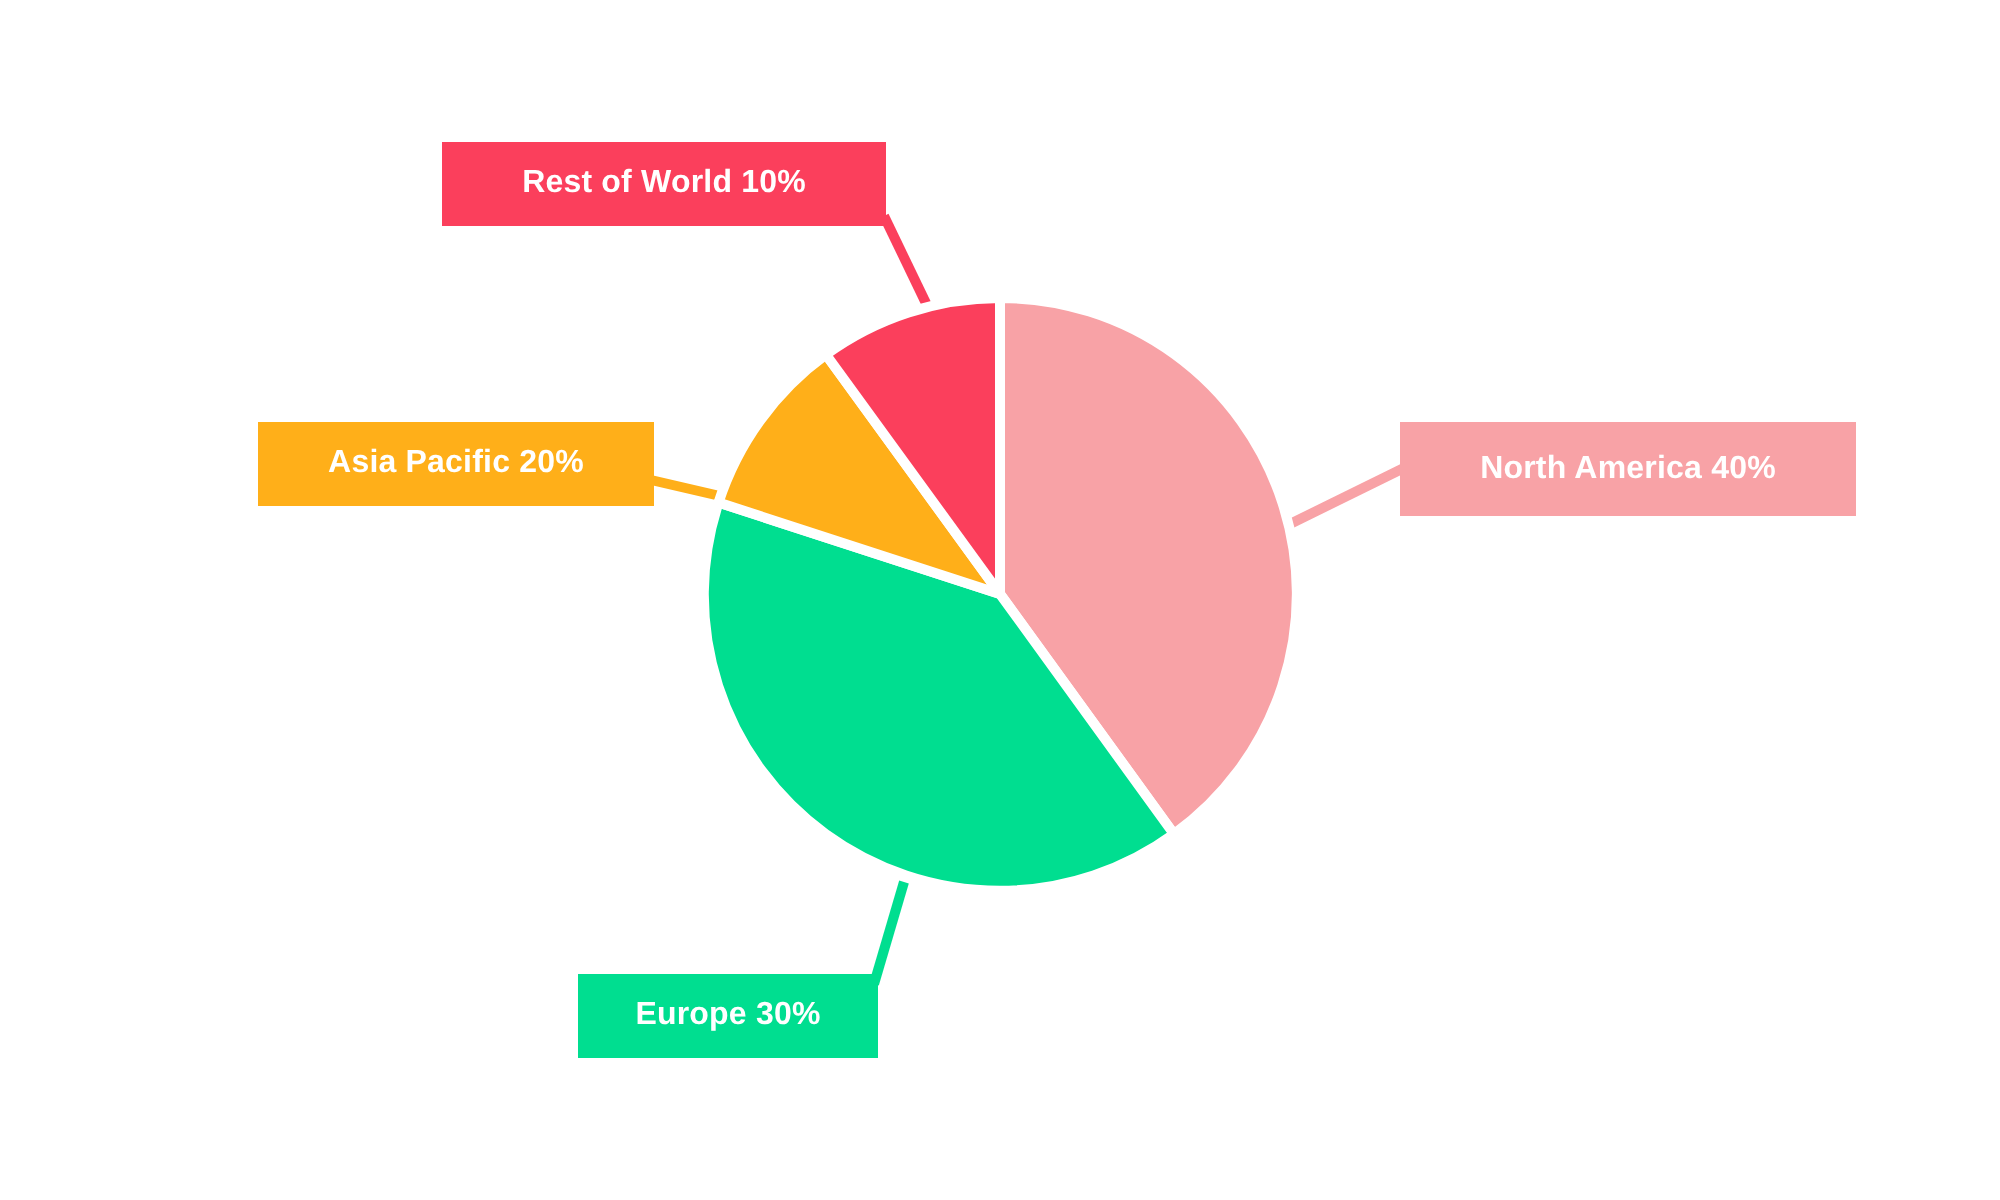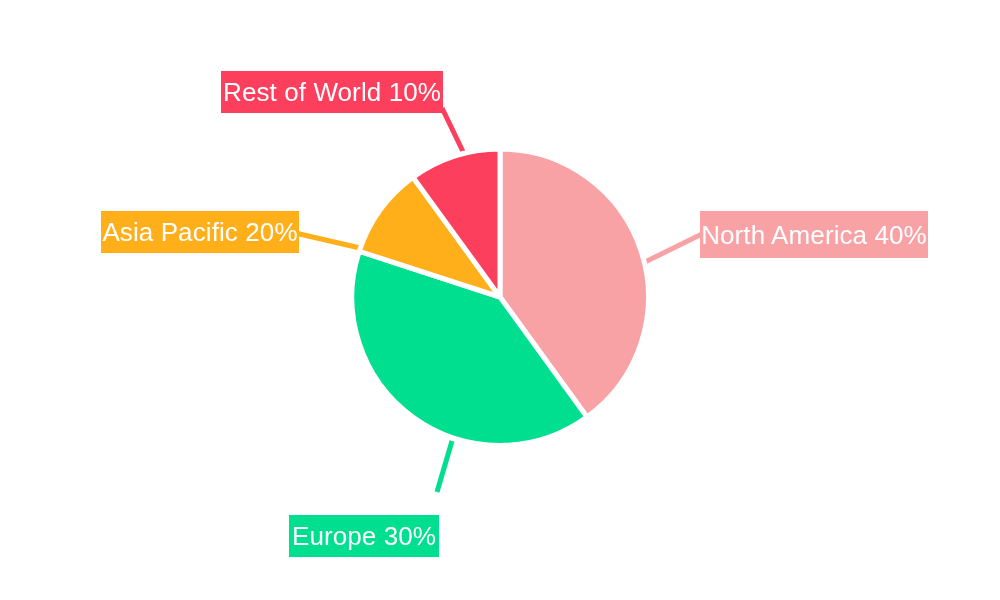--- a/index.html
+++ b/index.html
@@ -25,40 +25,39 @@
     top: 0;
     width: 1000px;
     height: 600px;
   }
   .callout {
     position: absolute;
     display: flex;
     align-items: center;
     justify-content: center;
     color: #ffffff;
-    font-size: 26px;
+    font-size: 16px;
     font-family: "Liberation Sans", sans-serif;
-    font-weight: 400;
+    font-weight: 700;
     letter-spacing: 0.1px;
     white-space: nowrap;
     box-sizing: border-box;
     line-height: 1;
   }
   #label-north-america {
     left: 700px;
     top: 211px;
     width: 228px;
     height: 47px;
   }
   #label-europe {
     left: 289px;
     top: 487px;
     width: 150px;
     height: 42px;
-    margin-top: 28px;
   }
   #label-asia-pacific {
     left: 101px;
     top: 211px;
     width: 198px;
     height: 42px;
   }
   #label-rest-of-world {
     left: 221px;
     top: 71px;
@@ -89,17 +88,17 @@
       <path fill="#ffaf19" d="M 500 297 L 359.27 251.26 A 148 148 0 0 1 413.00 177.29 Z"></path>
 
       <path fill="#fb3f5c" d="M 500 297 L 413.00 177.29 A 148 148 0 0 1 500 149 Z"></path>
     </g>
   </svg>
 
   <div class="callout" id="label-north-america" style="background:#f8a2a6;">North America 40%</div>
 
   <div class="callout" id="label-europe" style="background:#00de90;">Europe 30%</div>
 
-  <div class="callout" id="label-asia-pacific" style="background:#ffaf19;">Asia Pacific 20%</div>
+  <div class="callout" id="label-asia-pacific" style="background:#ffaf19;margin-left:28px;">Asia Pacific 20%</div>
 
   <div class="callout" id="label-rest-of-world" style="background:#fb3f5c;">Rest of World 10%</div>
 
 </div>
 
 </body></html>

